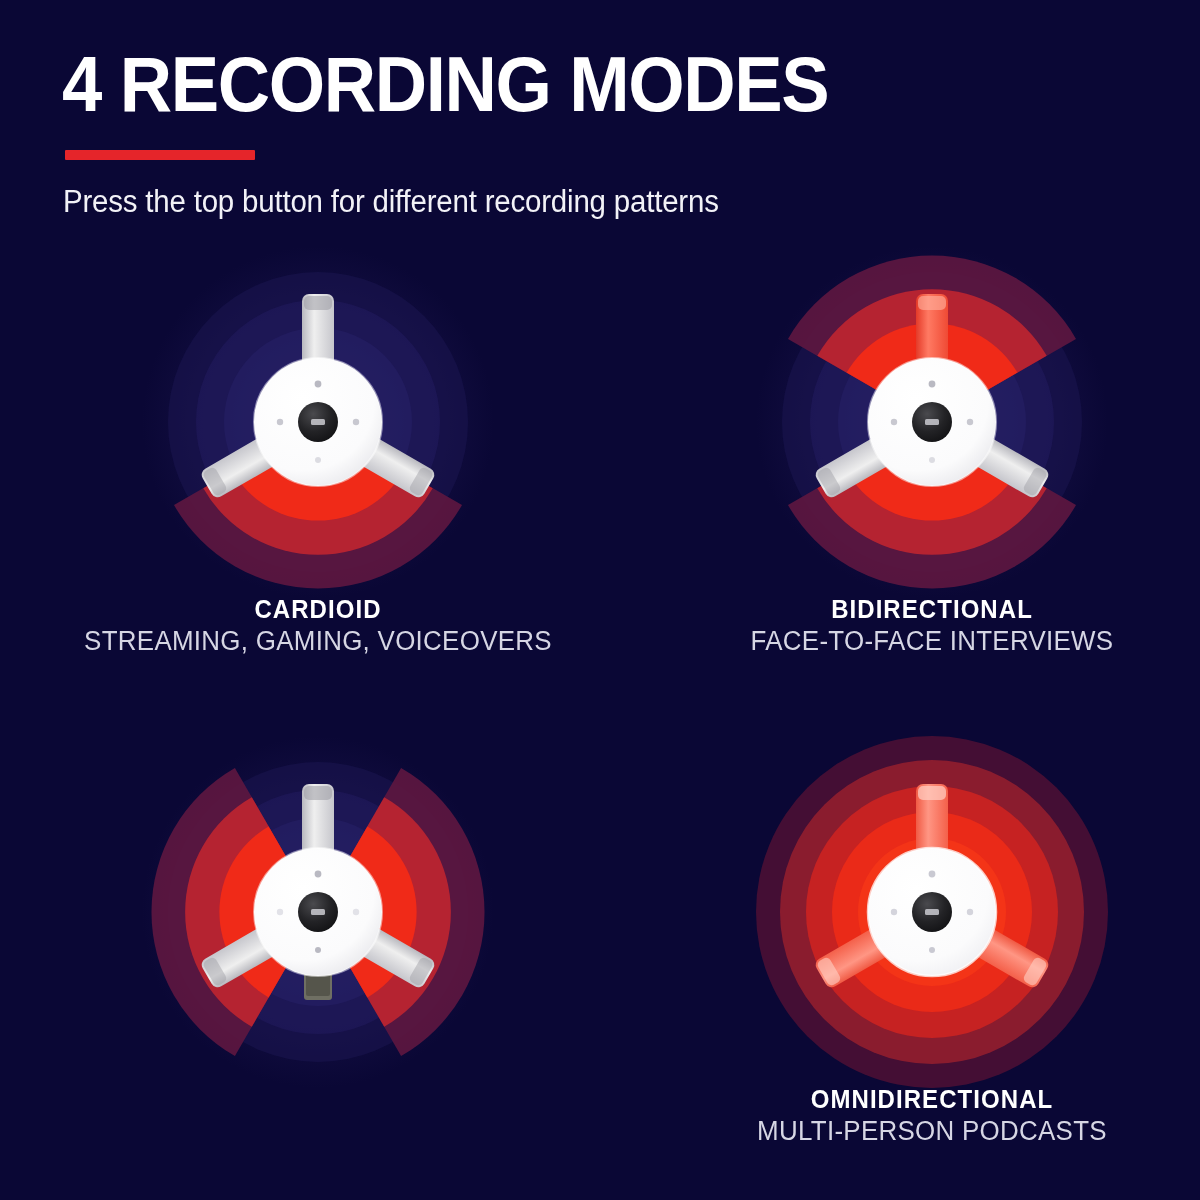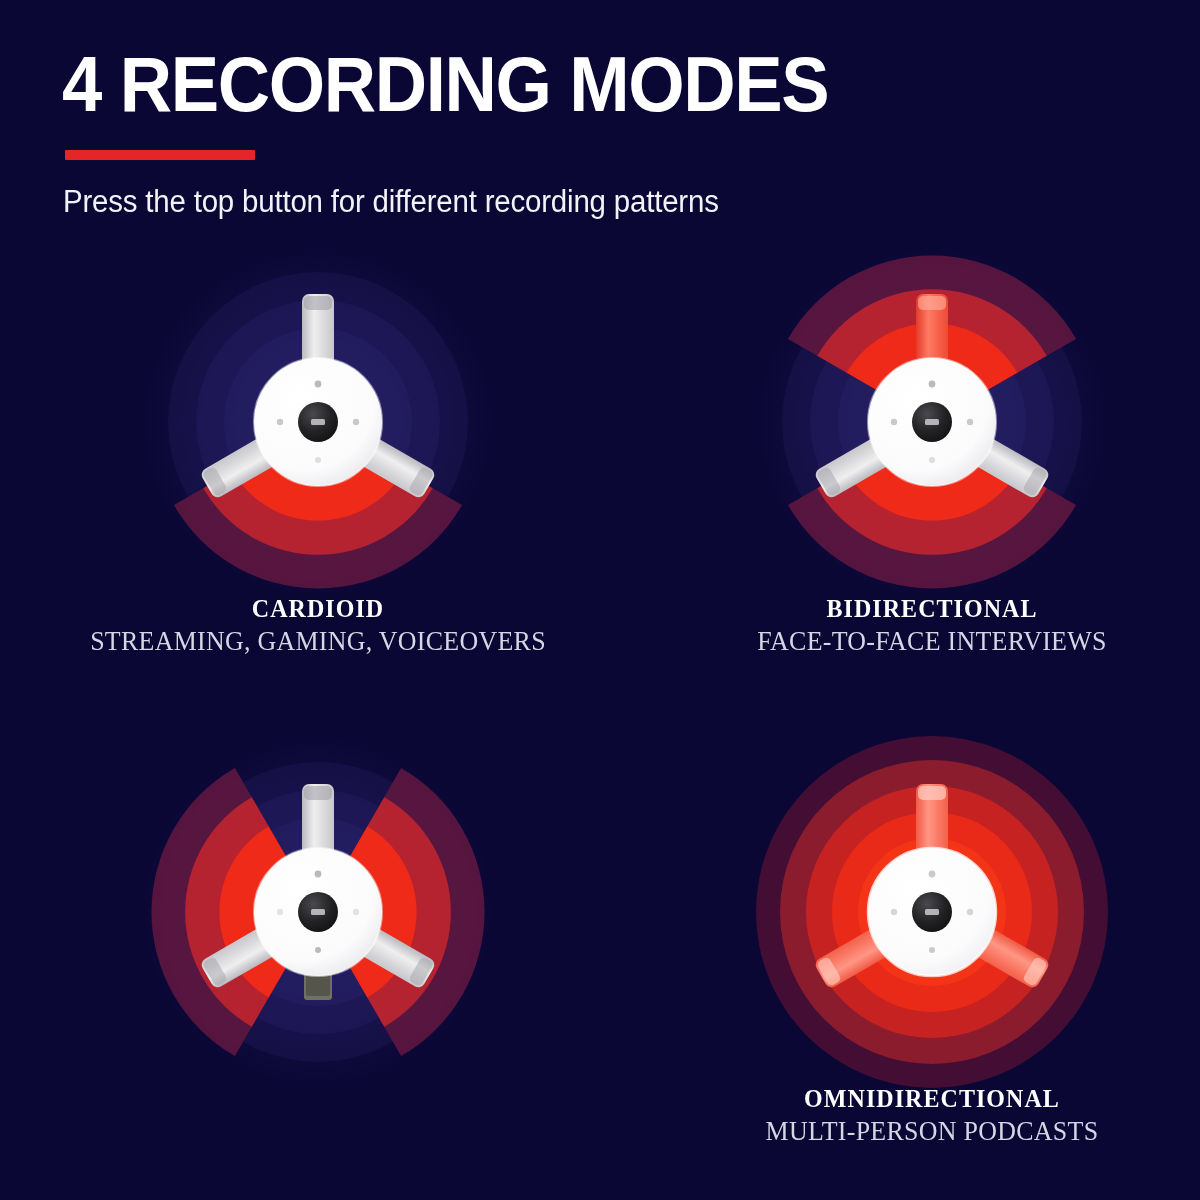--- a/index.html
+++ b/index.html
@@ -64,21 +64,20 @@
     white-space: nowrap;
   }
 
   
   #modes-grid {
     position: absolute;
     left: 0;
     top: 232px;
     width: 1200px;
     height: 968px;
-    font-family: Liberation Serif, serif;
   }
 
   .mode-cell {
     position: absolute;
     width: 600px;
     height: 484px;
   }
   .mode-cell.col-left  { left: 18px; }
   .mode-cell.col-right { left: 632px; }
   .mode-cell.row-top    { top: 0px; }

